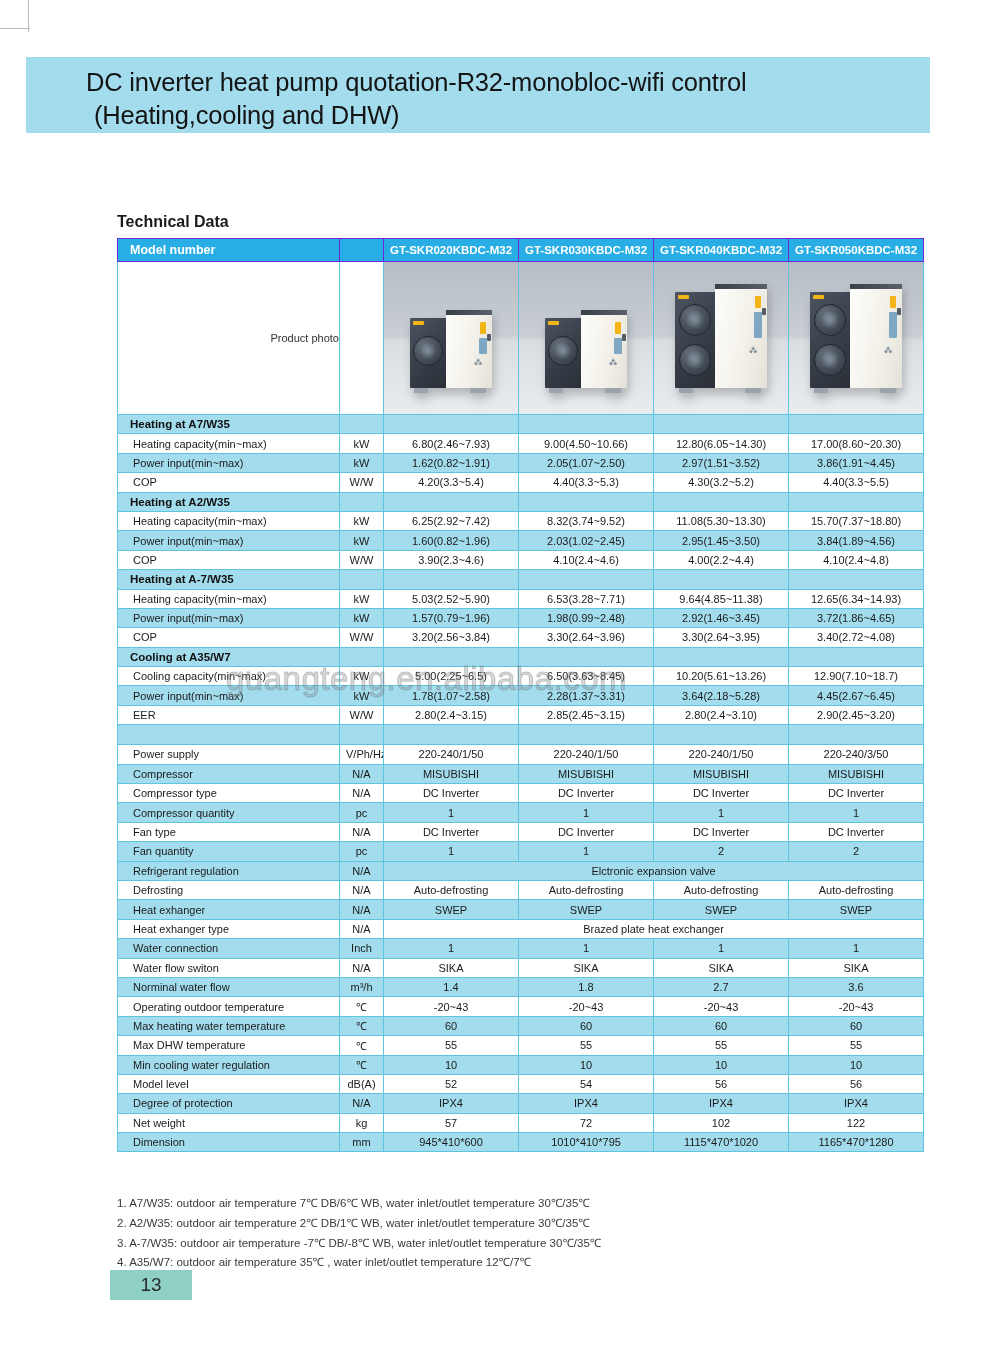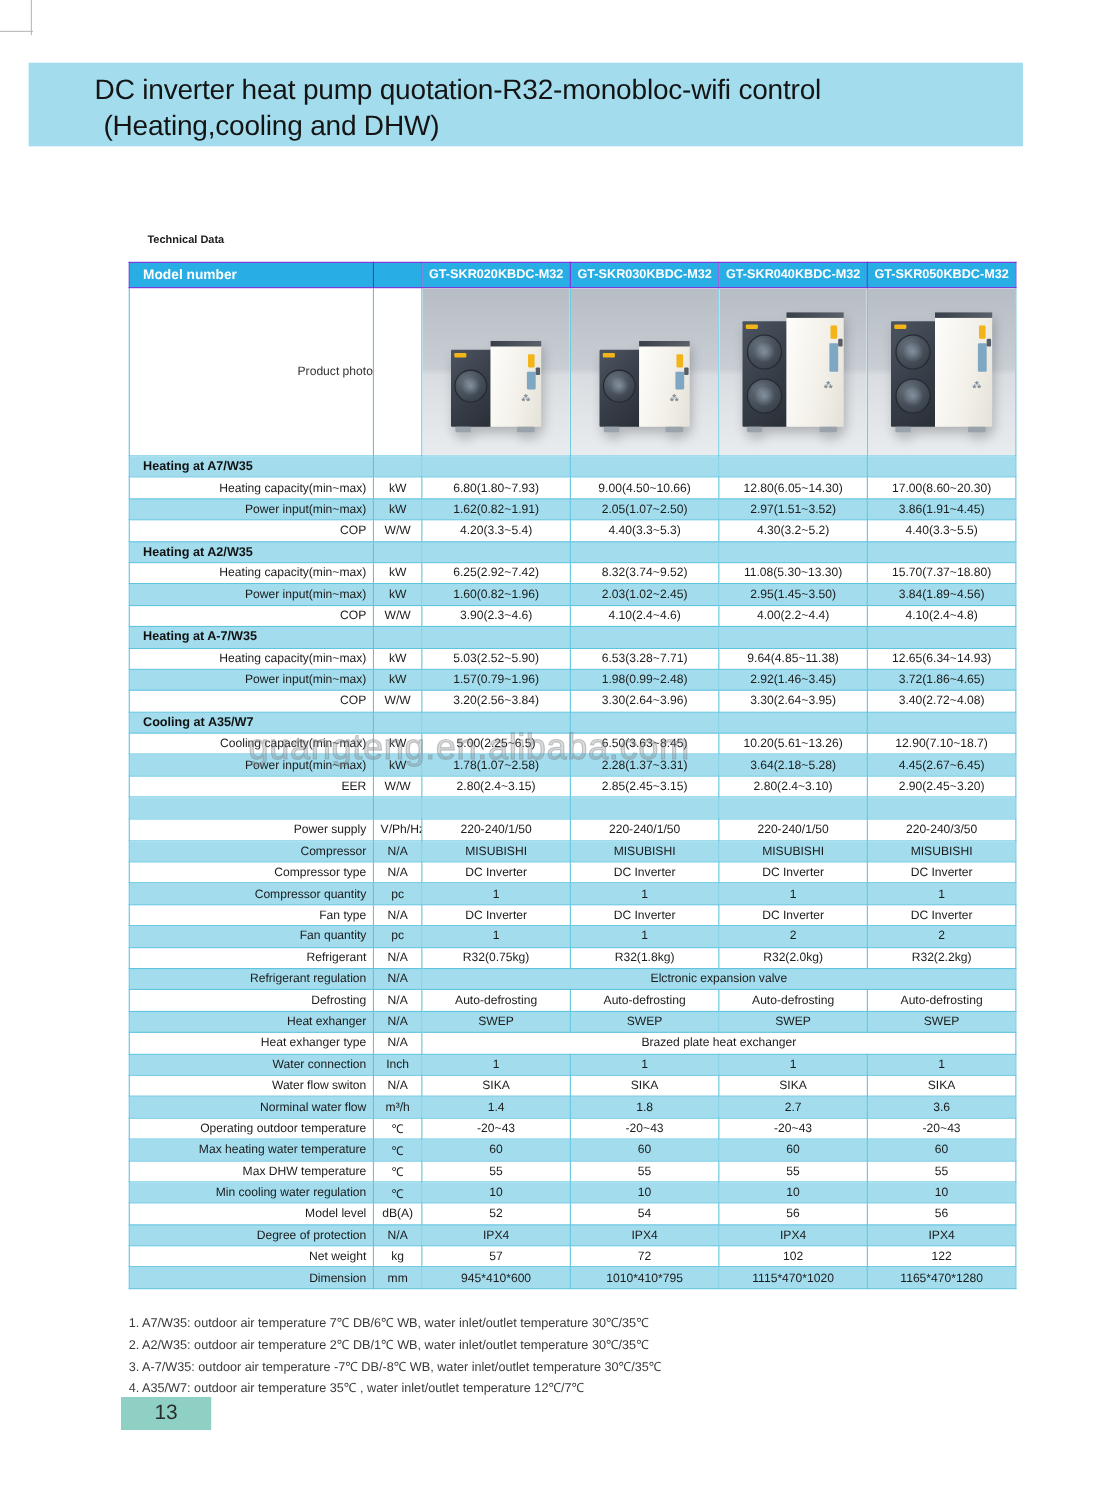--- a/index.html
+++ b/index.html
@@ -33,23 +33,23 @@
     color: #141414;
     line-height: 1.30;
     letter-spacing: -0.2px;
     white-space: nowrap;
   }
   .title-line.second { padding-left: 8px; }
 
   
   .tech-heading {
     position: absolute;
-    left: 134px;
+    left: 117px;
     top: 213px;
-    font-size: 10px;
+    font-size: 16px;
     font-weight: bold;
     color: #1a1a1a;
   }
 
   
   .spec-table {
     position: absolute;
     left: 117px;
     top: 238px;
     width: 806px;
@@ -120,21 +120,21 @@
   
   tr.spacer td {
     background: #a2dced;
     height: 20px;
   }
 
   
   tr.alt td { background: #a2dced; }
   tr.plain td { background: #ffffff; }
 
-  td.name { text-align: right; padding-left: 15px; }
+  td.name { text-align: left; padding-left: 15px; }
   td.span-all { text-align: center; }
 
   
   .photo-cell { position: relative; width: 100%; height: 152px; overflow: hidden; }
   .photo-bg {
     position: absolute; inset: 0;
     background: linear-gradient(to bottom, #b7bdc4 0%, #c8ced4 48%, #d9dde1 52%, #e9ecef 100%);
   }
   .unit {
     position: absolute;
@@ -354,21 +354,21 @@
         <td class="band-name">Heating at A7/W35</td>
         <td></td>
         <td></td>
         <td></td>
         <td></td>
         <td></td>
       </tr>
       <tr class="plain">
         <td class="name">Heating capacity(min~max)</td>
         <td>kW</td>
-        <td>6.80(1.80~7.93)</td>
+        <td>6.80(2.46~7.93)</td>
         <td>9.00(4.50~10.66)</td>
         <td>12.80(6.05~14.30)</td>
         <td>17.00(8.60~20.30)</td>
       </tr>
       <tr class="alt">
         <td class="name">Power input(min~max)</td>
         <td>kW</td>
         <td>1.62(0.82~1.91)</td>
         <td>2.05(1.07~2.50)</td>
         <td>2.97(1.51~3.52)</td>
@@ -527,28 +527,20 @@
         <td>DC Inverter</td>
       </tr>
       <tr class="alt">
         <td class="name">Fan quantity</td>
         <td>pc</td>
         <td>1</td>
         <td>1</td>
         <td>2</td>
         <td>2</td>
       </tr>
-      <tr class="plain">
-        <td class="name">Refrigerant</td>
-        <td>N/A</td>
-        <td>R32(0.75kg)</td>
-        <td>R32(1.8kg)</td>
-        <td>R32(2.0kg)</td>
-        <td>R32(2.2kg)</td>
-      </tr>
       <tr class="alt">
         <td class="name">Refrigerant regulation</td>
         <td>N/A</td>
         <td class="span-all" colspan="4">Elctronic expansion valve</td>
       </tr>
       <tr class="plain">
         <td class="name">Defrosting</td>
         <td>N/A</td>
         <td>Auto-defrosting</td>
         <td>Auto-defrosting</td>

